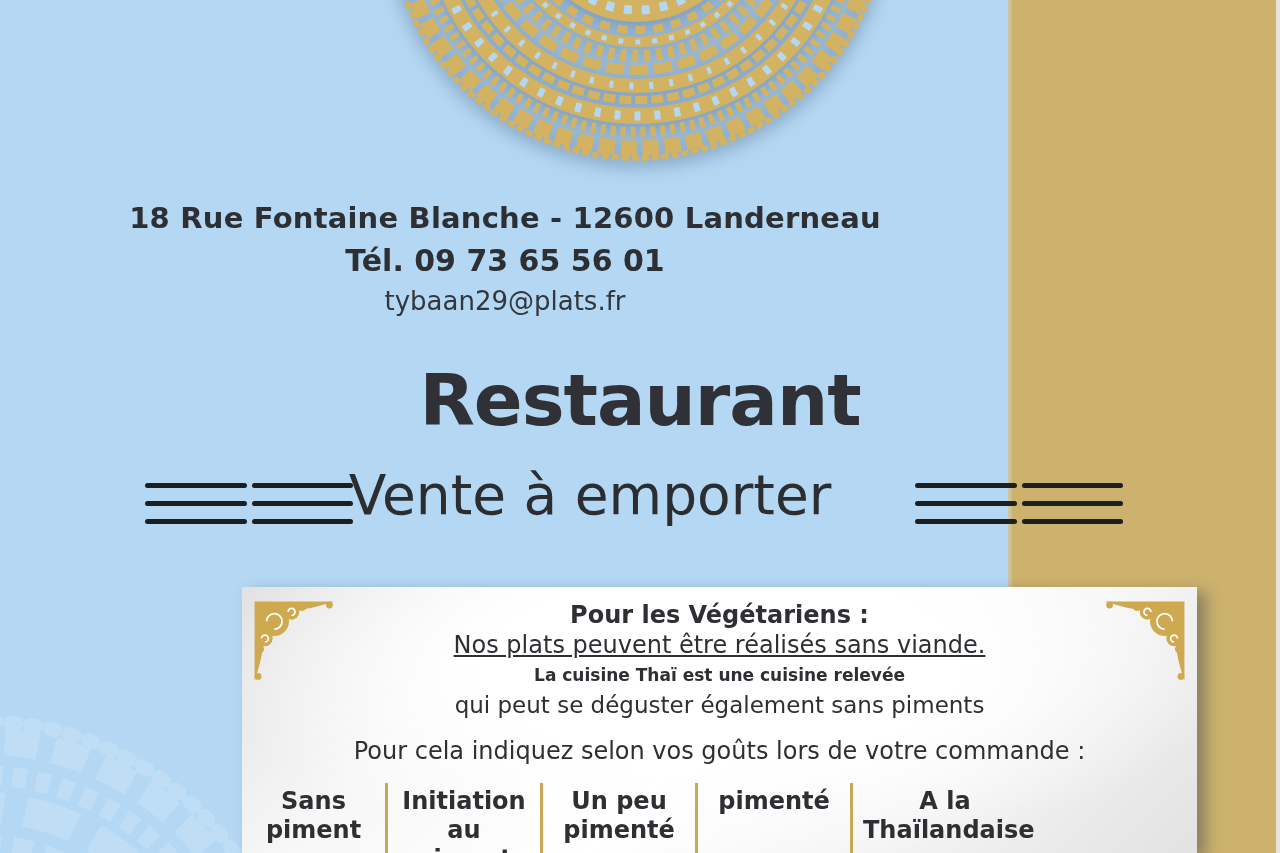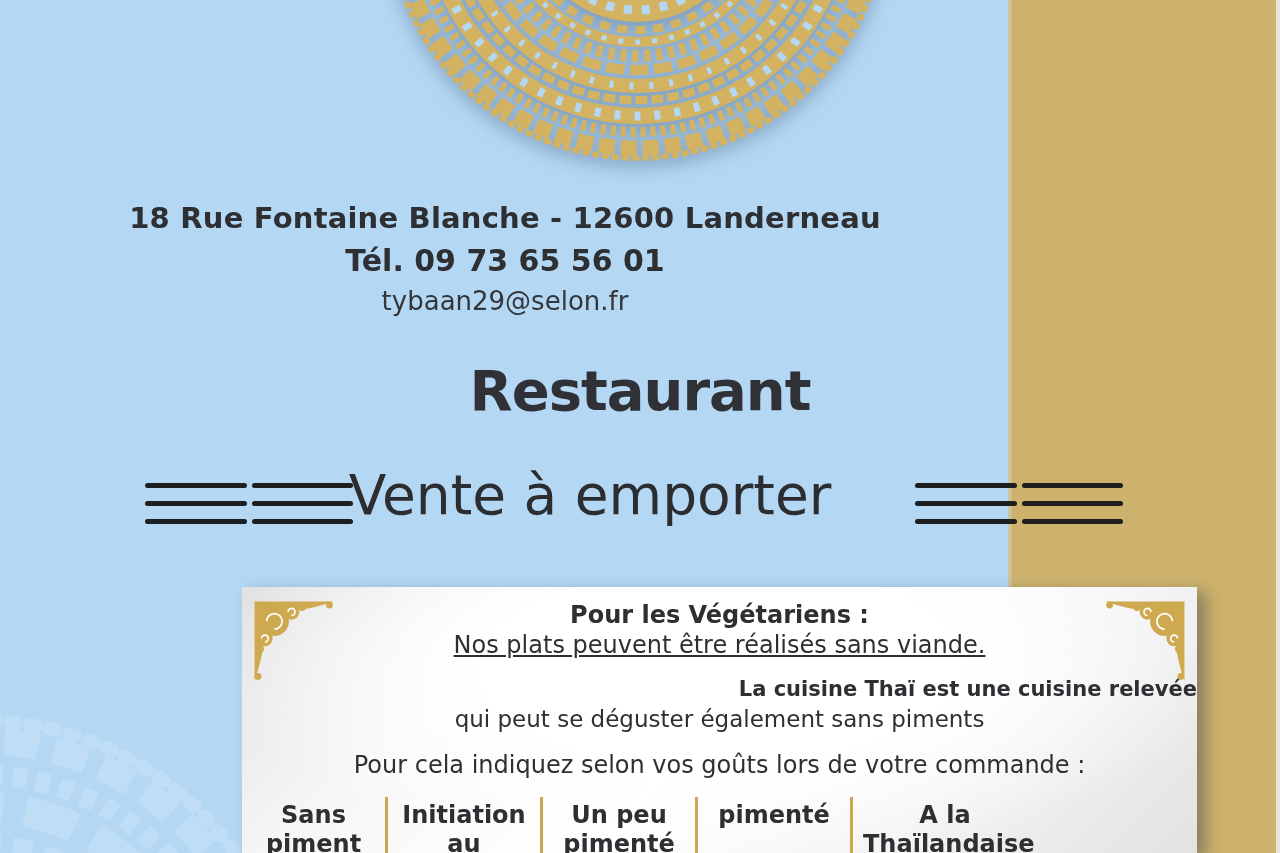--- a/index.html
+++ b/index.html
@@ -39,21 +39,21 @@
 
   
   .contact { position:absolute; left:0; width:1010px; top:196px; text-align:center; }
   .contact .address { font-size:29px; font-weight:bold; line-height:44px; letter-spacing:.2px; }
   .contact .phone   { font-size:30px; font-weight:bold; line-height:42px; }
   .contact .email   { font-size:26px; font-weight:normal; line-height:38px; color:#33363a; }
 
   
   .main-title {
     position:absolute; left:0; width:1280px; top:358px; text-align:center;
-    font-size:56px; font-weight:bold; letter-spacing:-1px; color:#2f3136;
+    font-size:72px; font-weight:bold; letter-spacing:-1px; color:#2f3136;
   }
 
   
   .subtitle {
     position:absolute; left:0; width:1180px; top:455px; height:90px; text-align:center;
     font-size:55px; font-weight:normal; color:#2b2d30; line-height:80px;
   }
   .deco-lines {
     position:absolute; top:483px; width:208px;
     display:flex; flex-direction:column; gap:13px;
@@ -74,21 +74,21 @@
     box-shadow: 9px 5px 14px rgba(35,50,75,.38);
     display:flex; flex-direction:column;
     text-align:center;
   }
   .corner { position:absolute; width:86px; height:92px; top:9px; }
   .corner.tl { left:10px; }
   .corner.tr { right:10px; transform:scaleX(-1); }
 
   .card .veg-title   { margin-top:13px; font-size:24px; font-weight:bold; line-height:30px; }
   .card .veg-text    { font-size:24px; line-height:30px;text-decoration:underline; }
-  .card .spice-title { margin-top:14px; font-size:21px; font-weight:bold; line-height:30px;text-align:right; }
+  .card .spice-title { font-size:17px; font-weight:bold; line-height:30px; }
   .card .spice-text  { font-size:23px; line-height:30px;text-align:center; }
   .card .instruction { margin-top:16px; font-size:24px; line-height:30px; }
 
   .spice-columns {
     margin-top:17px; flex:1;
     display:flex; align-items:stretch;
   }
   .spice-col {
     padding:4px 10px 0 10px;
     font-size:24px; font-weight:bold; line-height:29px;
@@ -139,21 +139,21 @@
       <circle cx="260" cy="260" r="176" stroke-width="7" stroke-dasharray="4 16"></circle>
       <circle cx="260" cy="260" r="132" stroke-width="5" stroke-dasharray="5 12"></circle>
       <circle cx="260" cy="260" r="100" stroke-width="9" stroke-dasharray="8 10"></circle>
       <circle cx="260" cy="260" r="84" stroke-width="7" stroke-dasharray="5 8"></circle>
     </g>
   </svg>
 
   <div class="contact">
     <div class="address">18 Rue Fontaine Blanche - 12600 Landerneau</div>
     <div class="phone">Tél. 09 73 65 56 01</div>
-    <div class="email">tybaan29@selon.fr</div>
+    <div class="email">tybaan29@plats.fr</div>
   </div>
 
   <div class="main-title">Restaurant</div>
   <div class="subtitle">Vente à emporter</div>
 
   <div class="deco-lines left">
     <div class="deco-row">
         <div class="deco-seg"></div>
         <div class="deco-seg"></div>
       </div>

